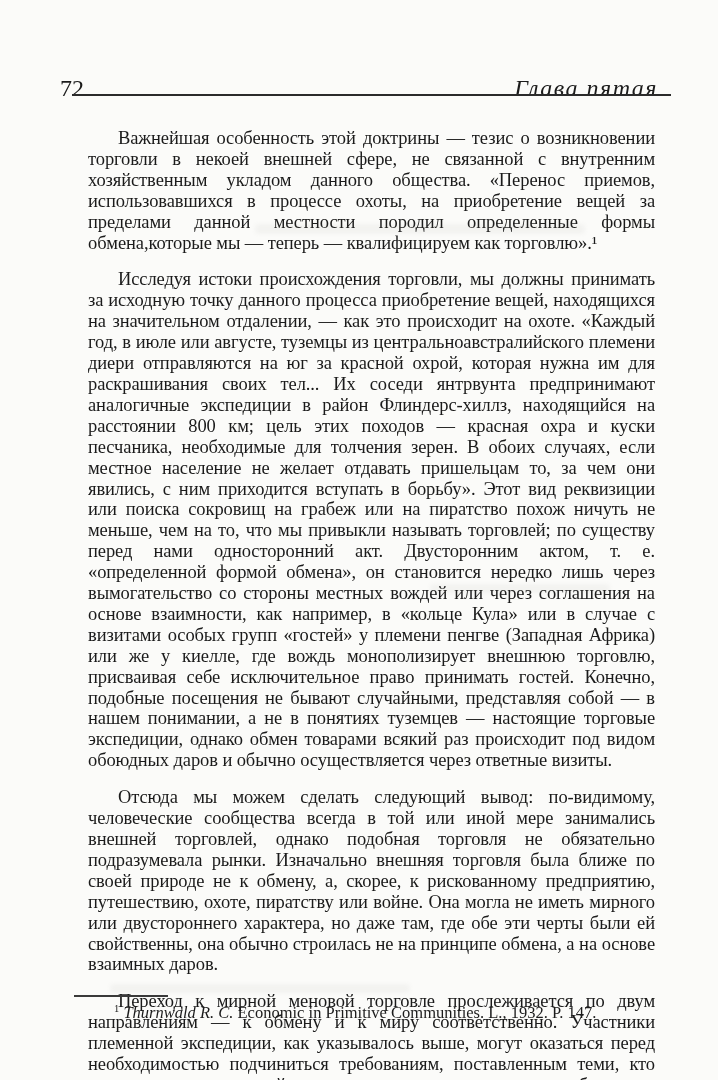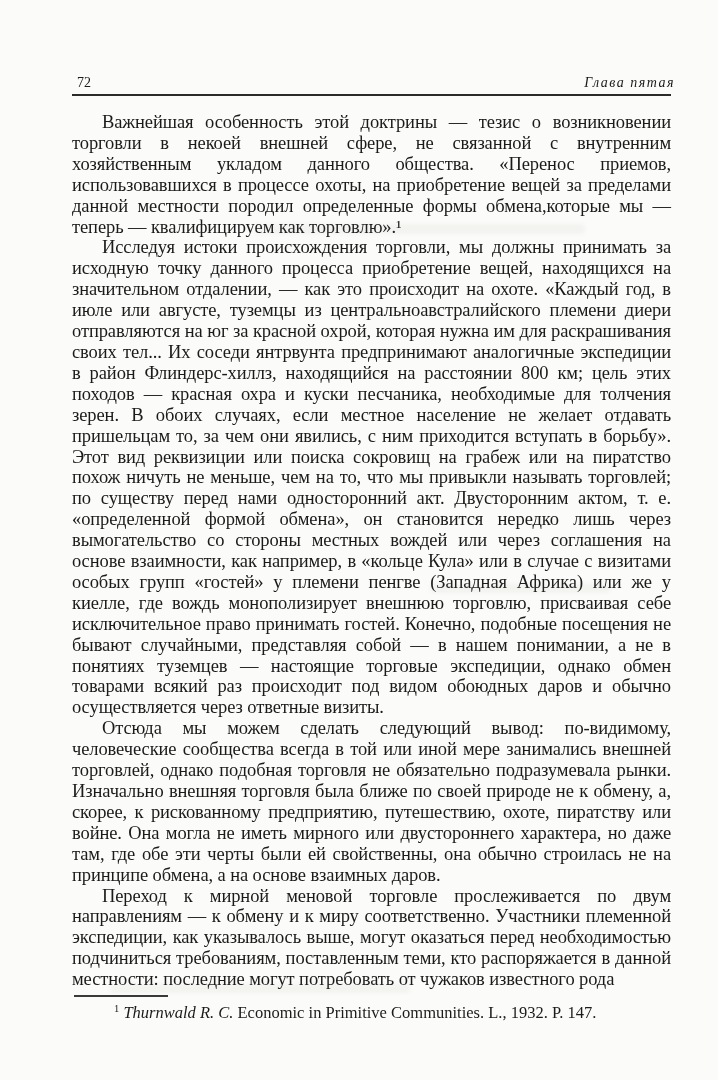--- a/index.html
+++ b/index.html
@@ -13,24 +13,24 @@
     height: 1080px;
     background: #fbfbf9;
     font-family: "Liberation Serif", serif;
     color: #1b1b1b;
     overflow: hidden;
   }
   
   .running-head {
     position: absolute;
     top: 75px;
-    left: 76px;
+    left: 59px;
     width: 599px;
     height: 20px;
-    font-size: 14px;
+    font-size: 24px;
   }
   .pagenum {
     position: absolute;
     left: 1px;
     top: 0;
   }
   .chapter {
     position: absolute;
     left: 0;
     right: 0;
@@ -54,21 +54,21 @@
     left: 72px;
     width: 599px;
     text-align: justify;
     font-size: 18.5px;
     line-height: 20.9px;
     letter-spacing: -0.1px;
     hyphens: auto;
     -webkit-hyphens: auto;
   }
   .body-text p {
-    margin: 0;
+    margin: 16px;
     text-indent: 30px;
   }
   
   .footnote-sep {
     position: absolute;
     top: 995px;
     left: 74px;
     width: 94px;
     height: 1.5px;
     background: #3a3a3a;

